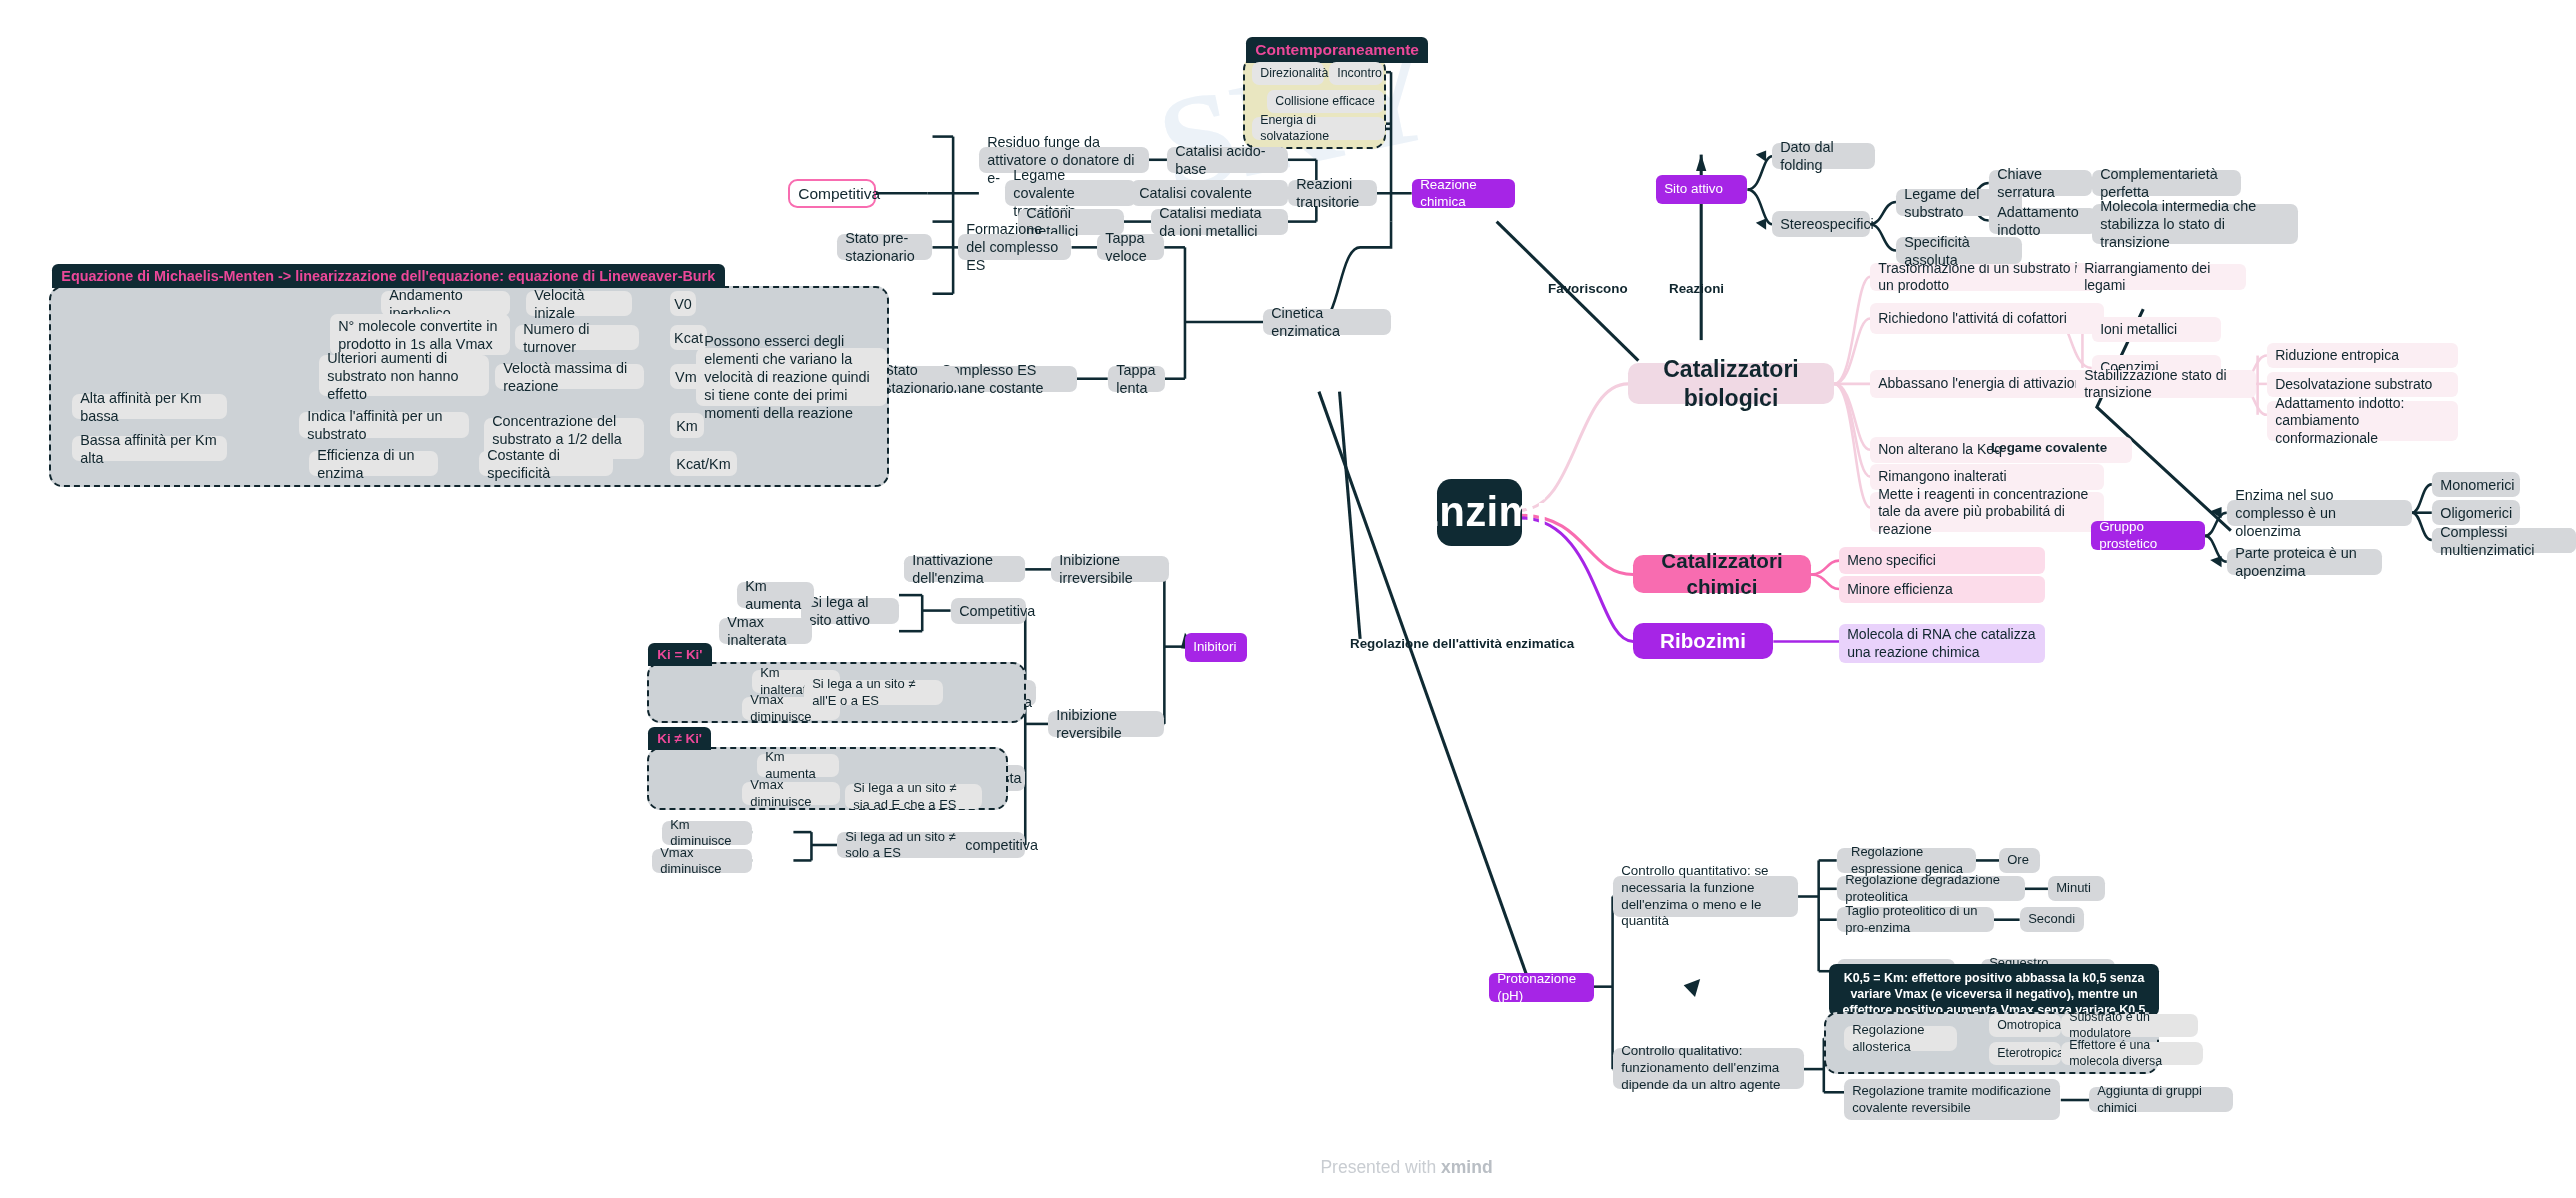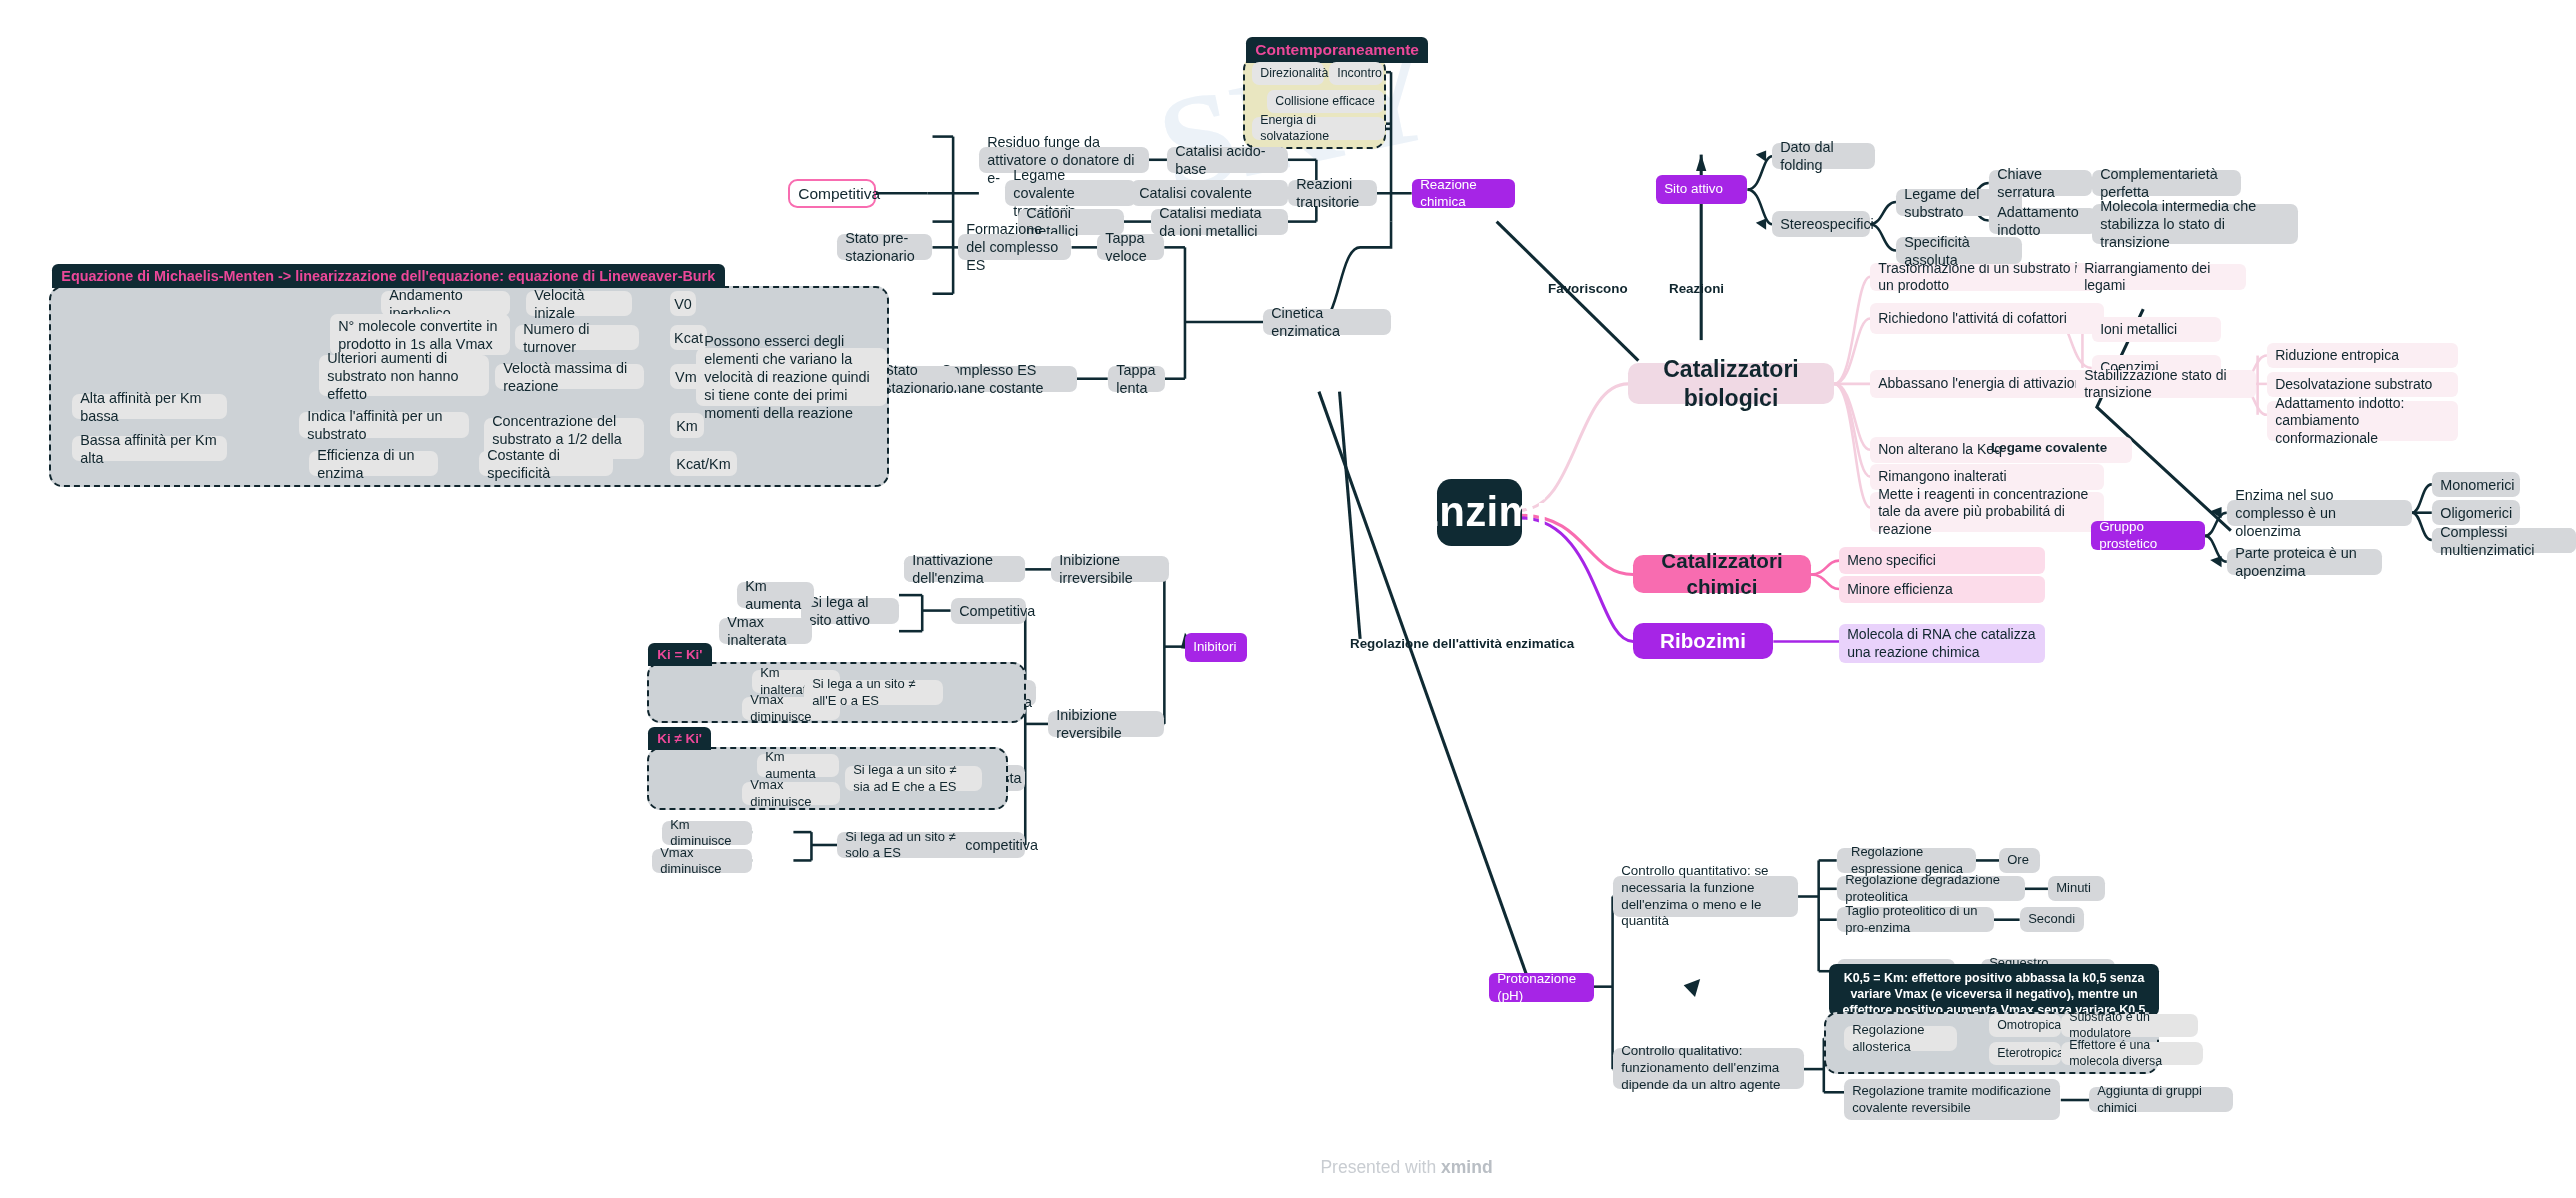--- a/index.html
+++ b/index.html
@@ -370,21 +370,21 @@
   <div class="boundary" style="left:647px;top:662px;width:379px;height:61px;"></div>
   <div class="btitle" style="left:648px;top:643px;font-size:13.4px;">Ki = Ki'</div>
   <div class="node grey2" style="left:752px;top:670px;width:88px;height:23px;font-size:13px;">Km inalterata</div>
   <div class="node grey2" style="left:742px;top:697px;width:98px;height:23px;font-size:13px;">Vmax diminuisce</div>
   <div class="node grey2" style="left:804px;top:680px;width:139px;height:25px;font-size:13px;">Si lega a un sito ≠ all'E o a ES</div>
 
   <div class="boundary" style="left:647px;top:747px;width:361px;height:63px;"></div>
   <div class="btitle" style="left:648px;top:727px;font-size:13.4px;">Ki ≠ Ki'</div>
   <div class="node grey2" style="left:757px;top:754px;width:82px;height:23px;font-size:13px;">Km aumenta</div>
   <div class="node grey2" style="left:742px;top:782px;width:98px;height:23px;font-size:13px;">Vmax diminuisce</div>
-  <div class="node grey2" style="left:845px;top:766px;width:137px;height:25px;font-size:13px;">Si lega a un sito ≠ sia ad E che a ES</div>
+  <div class="node grey2" style="left:845px;top:784px;width:137px;height:25px;font-size:13px;">Si lega a un sito ≠ sia ad E che a ES</div>
 
   <div class="node grey" style="left:837px;top:832px;width:129px;height:26px;font-size:13px;">Si lega ad un sito ≠ solo a ES</div>
   <div class="node grey" style="left:662px;top:821px;width:90px;height:24px;font-size:13px;">Km diminuisce</div>
   <div class="node grey" style="left:652px;top:849px;width:100px;height:24px;font-size:13px;">Vmax diminuisce</div>
 
   <div class="node purple-s" style="left:1489px;top:973px;width:105px;height:29px;">Protonazione (pH)</div>
   <div class="node grey" style="left:1613px;top:876px;width:185px;height:41px;font-size:13.4px;">Controllo quantitativo: se necessaria la funzione dell'enzima o meno e le quantità</div>
   <div class="node grey" style="left:1613px;top:1048px;width:191px;height:41px;font-size:13.4px;">Controllo qualitativo: funzionamento dell'enzima dipende da un altro agente</div>
 
   <div class="node grey" style="left:1837px;top:848px;width:139px;height:25px;font-size:13px;padding-left:14px;">Regolazione espressione genica</div>

